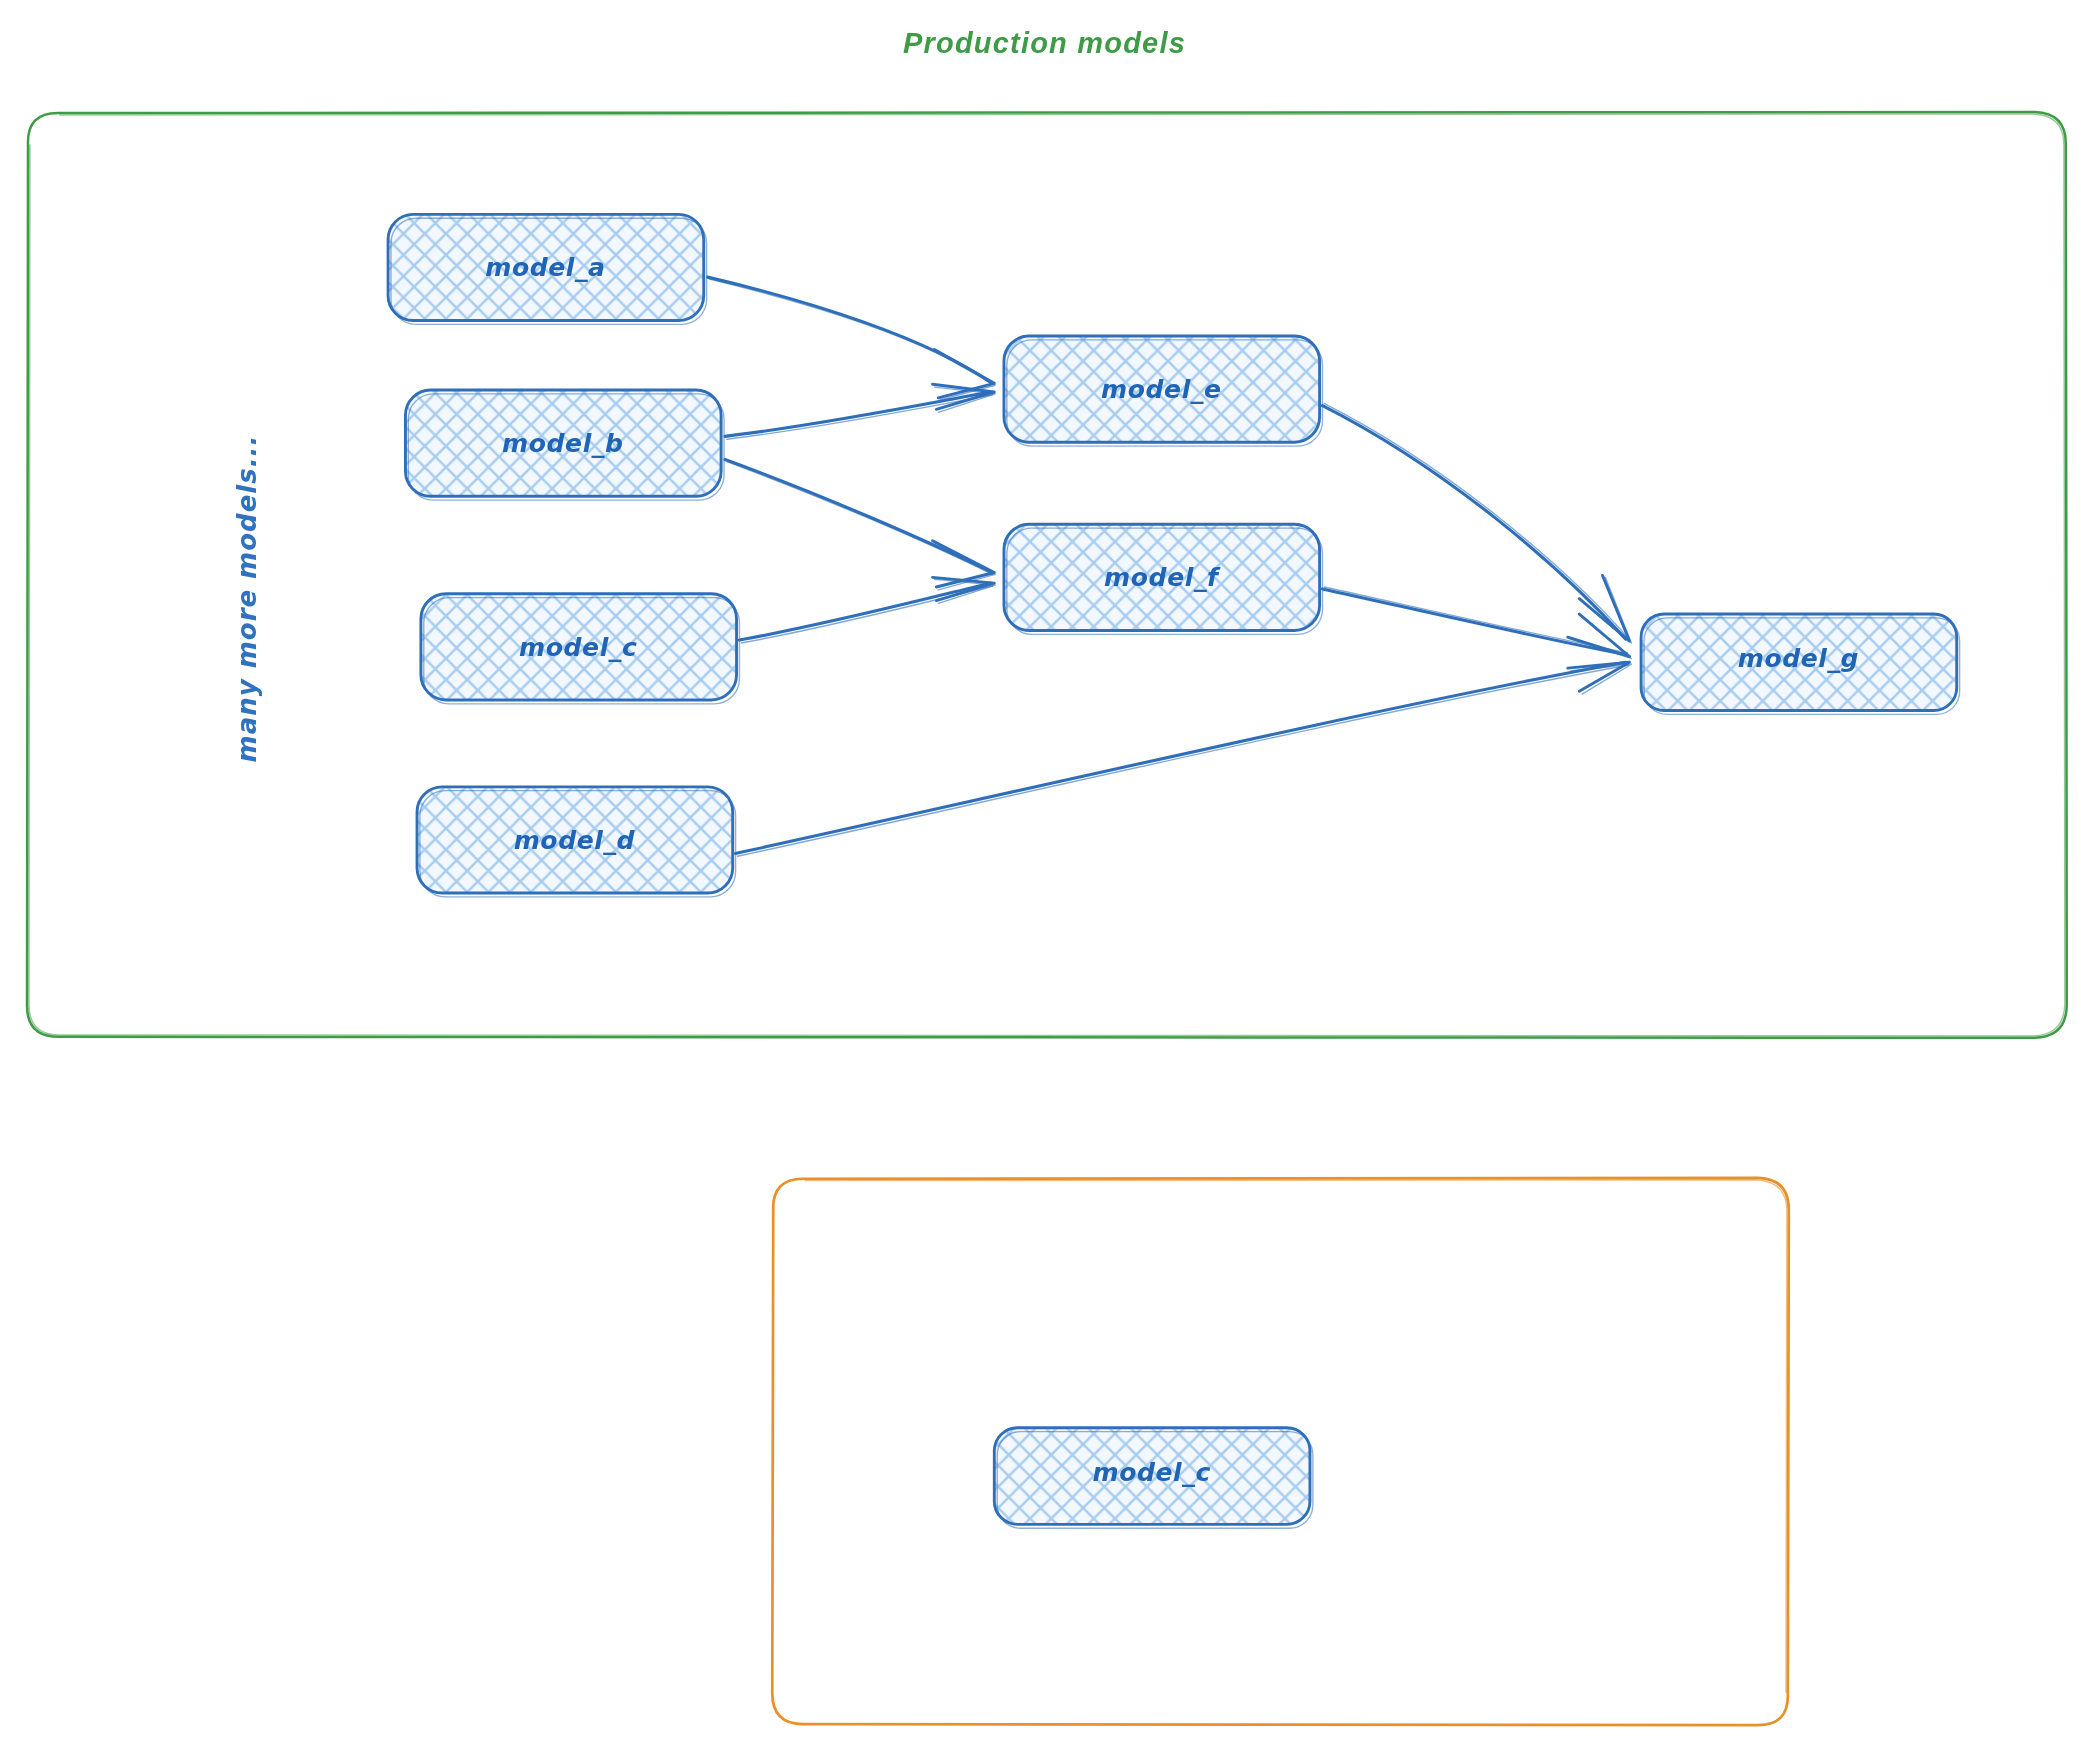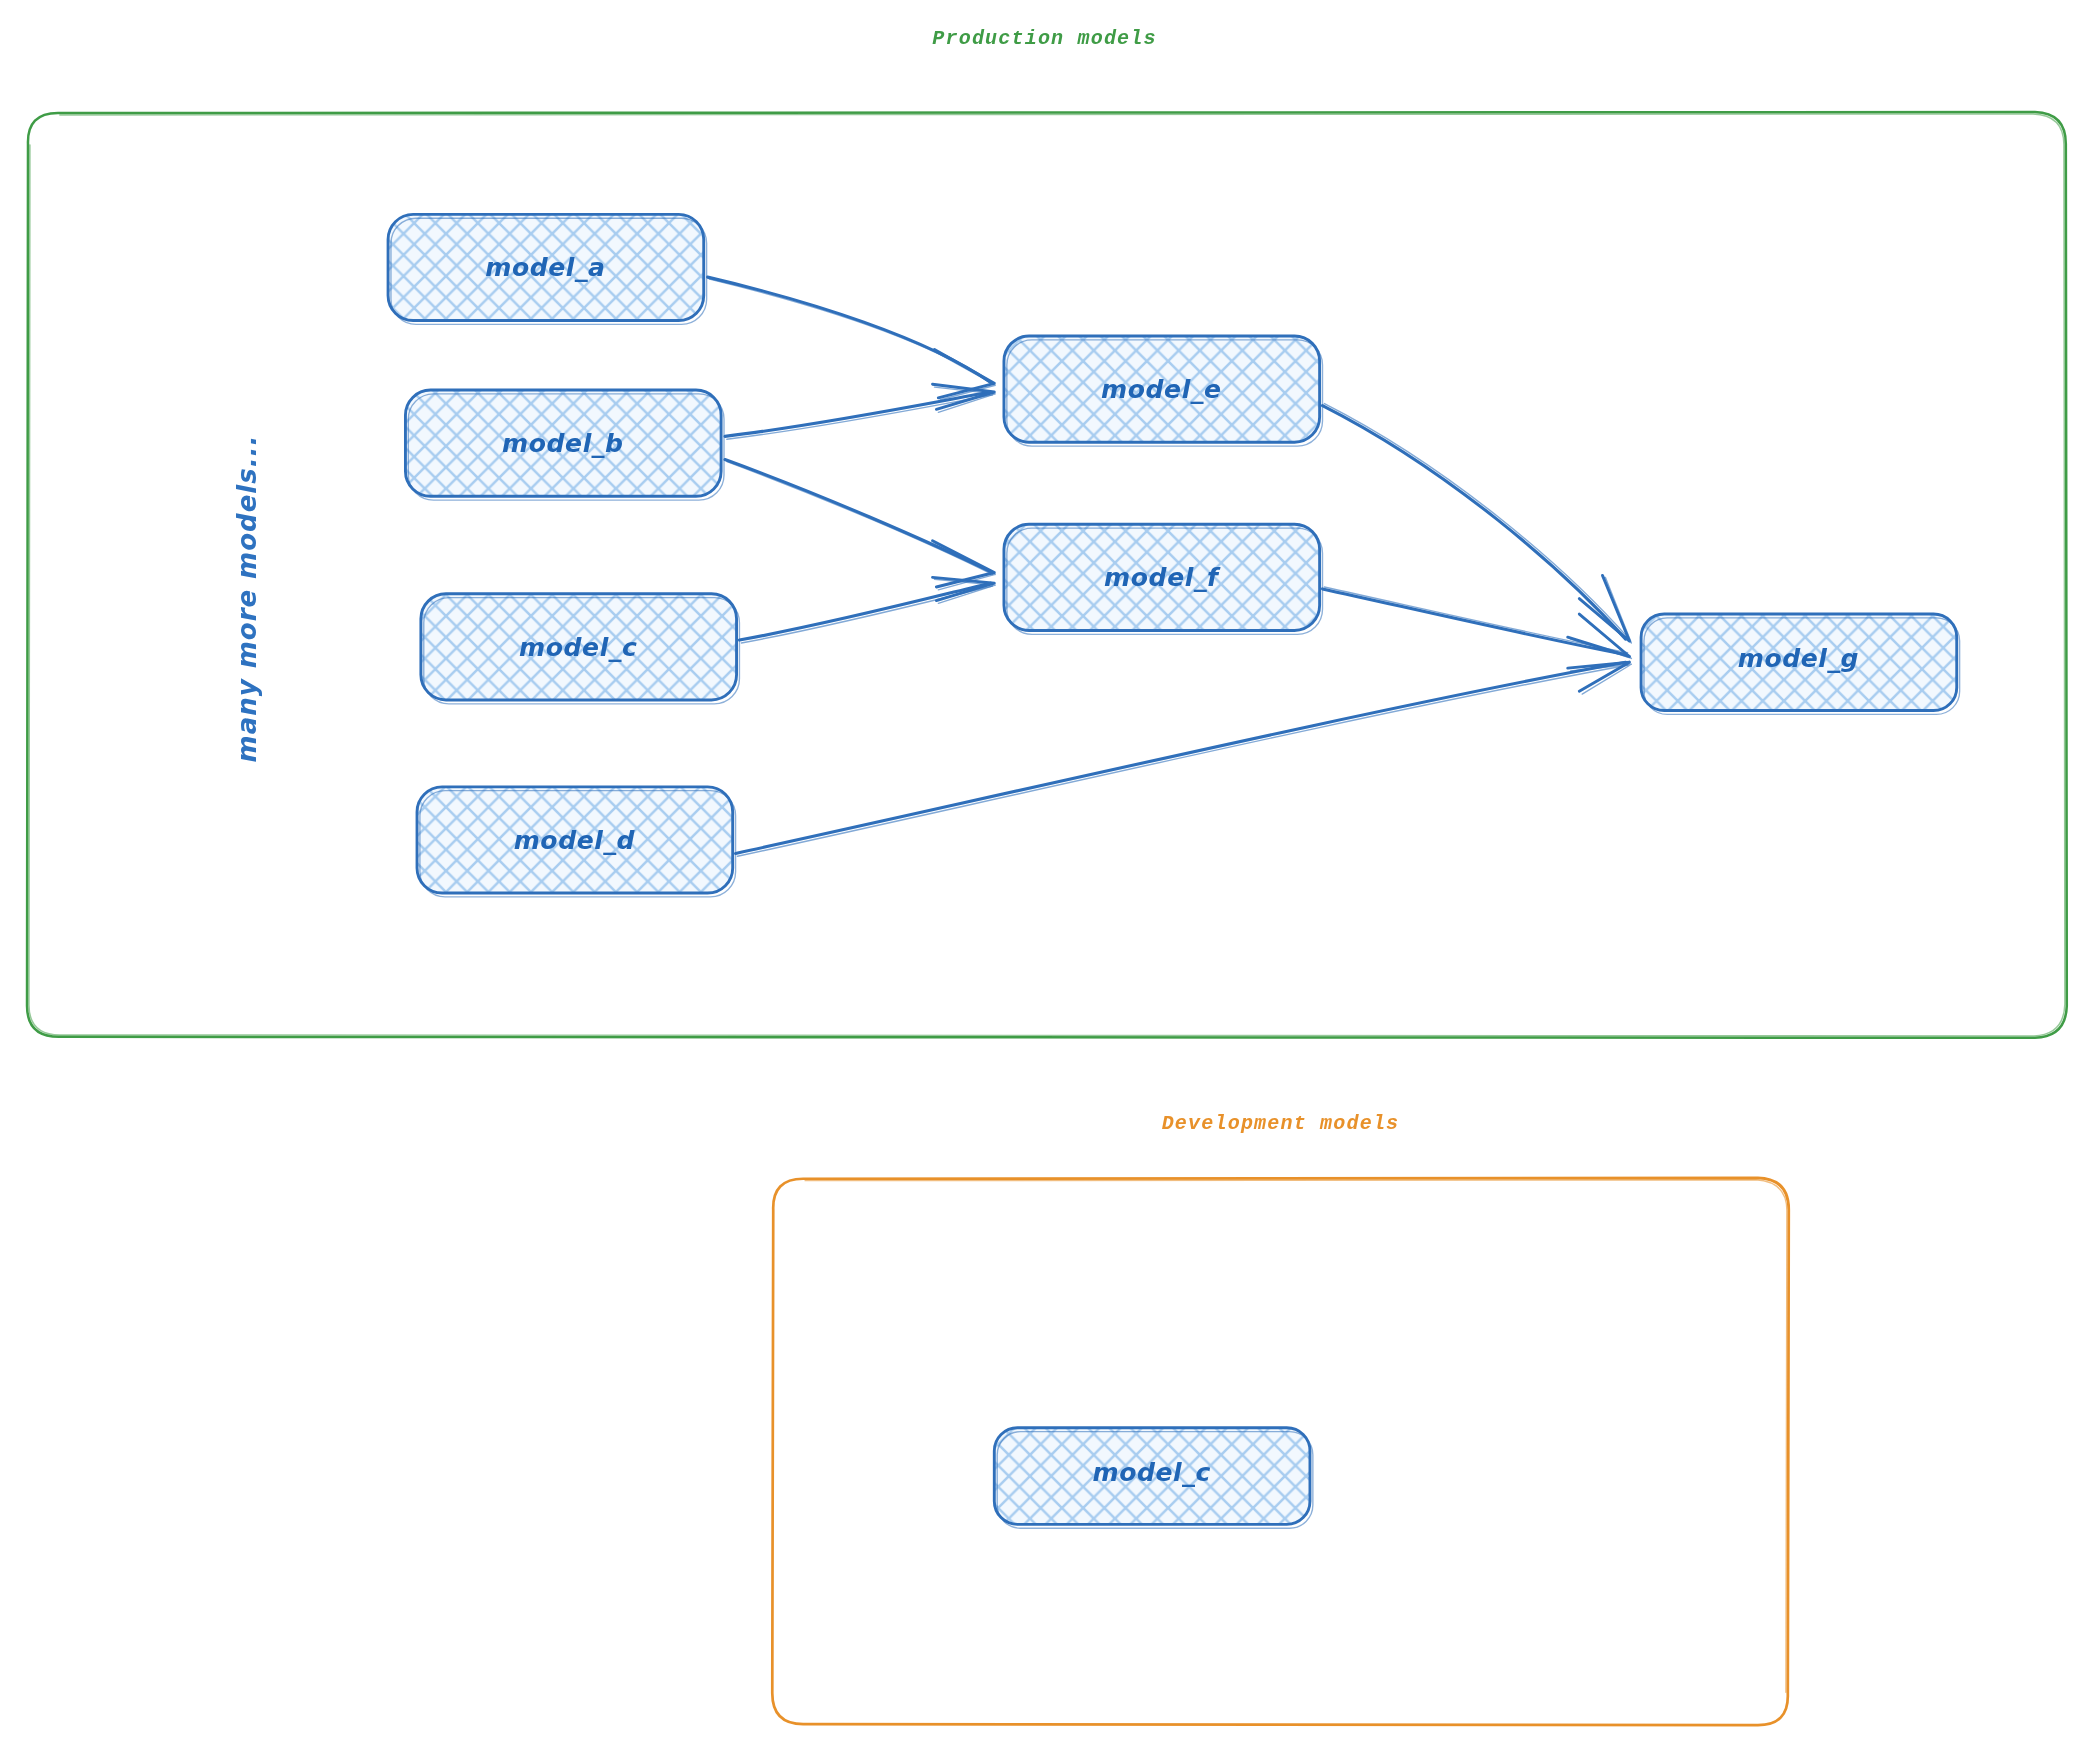--- a/index.html
+++ b/index.html
@@ -2,39 +2,38 @@
 <html><head>
 <meta charset="utf-8">
 <style>
   html,body{margin:0;padding:0;background:#ffffff;}
   body{width:2089px;height:1759px;position:relative;overflow:hidden;
        font-family:"DejaVu Sans","Liberation Sans",sans-serif;}
   #stage{position:absolute;inset:0;width:2089px;height:1759px;}
   svg#canvas{position:absolute;left:0;top:0;width:2089px;height:1759px;}
 
   
-  .group-title{position:absolute;white-space:nowrap;font-size:20px;letter-spacing:1.2px;
-               font-family:Liberation Mono, monospace;font-style:italic;font-weight:600;}
+  .group-title{position:absolute;white-space:nowrap;font-size:29px;letter-spacing:1.2px;
+               font-family:Liberation Sans, sans-serif;font-style:italic;font-weight:600;}
   #prod-title{left:0;top:27px;width:2089px;text-align:center;color:#3f9c46;}
   #dev-title{left:772px;top:1112px;width:1017px;text-align:center;color:#e8912a;}
 
   
   .node-label{font-family:"DejaVu Sans","Liberation Sans",sans-serif;font-style:italic;
               font-weight:600;font-size:26px;fill:#2065b5;letter-spacing:.6px;}
   .side-label{font-family:"DejaVu Sans","Liberation Sans",sans-serif;font-style:italic;
               font-weight:600;font-size:27px;fill:#2e72c0;letter-spacing:1px;}
 </style>
 </head>
 <body>
 
 <div id="stage">
 
   <div class="group-title" id="prod-title">Production models</div>
 
-  <div class="group-title" id="dev-title">Development models</div>
 
   <svg id="canvas" viewBox="0 0 2164 1822" xmlns="http://www.w3.org/2000/svg">
     <defs>
       <pattern id="hatch" width="22" height="22" patternUnits="userSpaceOnUse">
         <rect width="22" height="22" fill="#f2f8fe"></rect>
         <path d="M-6,6 l12,-12 M0,22 l22,-22 M16,28 l12,-12" stroke="#a8cdf0" stroke-width="2.6" fill="none"></path>
         <path d="M-6,16 l12,12 M0,0 l22,22 M16,-6 l12,12" stroke="#a8cdf0" stroke-width="2.6" fill="none"></path>
       </pattern>
     </defs>
 

